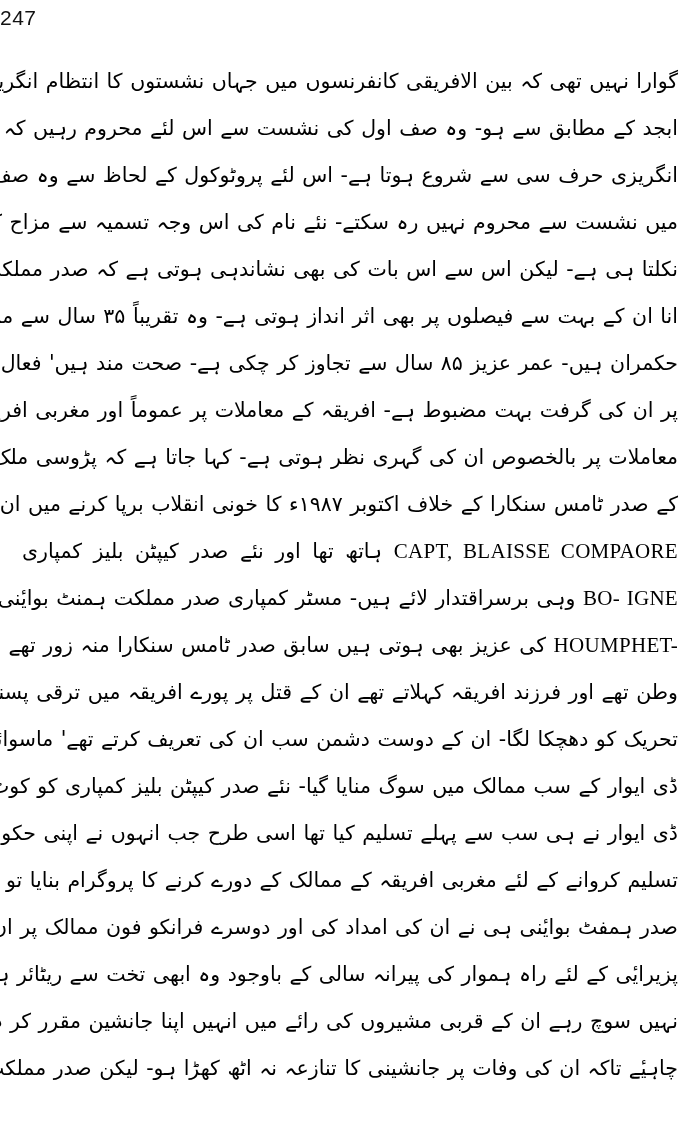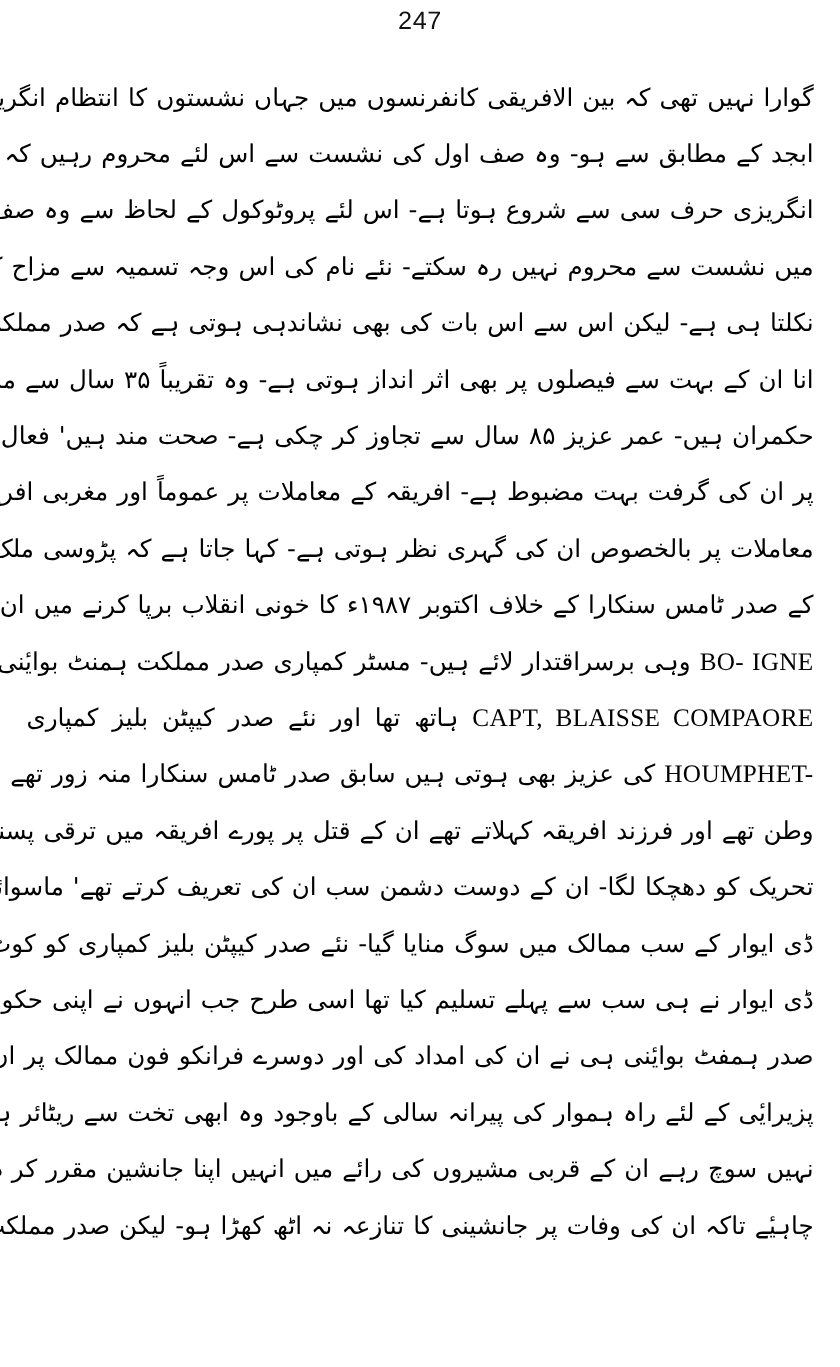--- a/index.html
+++ b/index.html
@@ -13,21 +13,21 @@
     height: 1139px;
     background: #ffffff;
     overflow: hidden;
     font-family: "DejaVu Sans", sans-serif;
   }
   .page-number {
     position: absolute;
     top: 6px;
     left: 0;
     width: 100%;
-    text-align: center;
+    text-align: left;
     font-family: "Liberation Sans", sans-serif;
     font-size: 21px;
     color: #111111;
     letter-spacing: 0.5px;
   }
   .body-text {
     position: absolute;
     top: 58px;
     left: 22px;
     width: 656px;
@@ -64,26 +64,27 @@
     <span class="line">گوارا نہیں تھی کہ بین الافریقی کانفرنسوں میں جہاں نشستوں کا انتظام انگریزی حروف</span>
     <span class="line">ابجد کے مطابق سے ہو- وہ صف اول کی نشست سے اس لئے محروم رہیں کہ ان کے</span>
     <span class="line">انگریزی حرف سی سے شروع ہوتا ہے- اس لئے پروٹوکول کے لحاظ سے وہ صف اول</span>
     <span class="line">میں نشست سے محروم نہیں رہ سکتے- نئے نام کی اس وجہ تسمیہ سے مزاح کا پہلو تو</span>
     <span class="line">نکلتا ہی ہے- لیکن اس سے اس بات کی بھی نشاندہی ہوتی ہے کہ صدر مملکت کی ذاتی</span>
     <span class="line">انا ان کے بہت سے فیصلوں پر بھی اثر انداز ہوتی ہے- وہ تقریباً ۳۵ سال سے ملک پر</span>
     <span class="line">حکمران ہیں- عمر عزیز ۸۵ سال سے تجاوز کر چکی ہے- صحت مند ہیں' فعال ہیں' ملک</span>
     <span class="line">پر ان کی گرفت بہت مضبوط ہے- افریقہ کے معاملات پر عموماً اور مغربی افریقہ کے</span>
     <span class="line">معاملات پر بالخصوص ان کی گہری نظر ہوتی ہے- کہا جاتا ہے کہ پڑوسی ملک برکینافاسو</span>
     <span class="line">کے صدر ٹامس سنکارا کے خلاف اکتوبر ۱۹۸۷ء کا خونی انقلاب برپا کرنے میں ان کا</span>
+    <span class="line"><span class="ltr-run">CAPT, BLAISSE COMPAORE</span> <span>ہاتھ تھا اور نئے صدر کیپٹن بلیز کمپاری</span></span>
     <span class="line"><span class="ltr-run">BO- IGNE</span> <span>وہی برسراقتدار لائے ہیں- مسٹر کمپاری صدر مملکت ہمنٹ بوایٔنی</span></span>
-    <span class="line"><span class="ltr-run">CAPT, BLAISSE COMPAORE</span> <span>ہاتھ تھا اور نئے صدر کیپٹن بلیز کمپاری</span></span>
     <span class="line"><span class="ltr-run">HOUMPHET-</span> <span>کی عزیز بھی ہوتی ہیں سابق صدر ٹامس سنکارا منہ زور تھے محب</span></span>
     <span class="line">وطن تھے اور فرزند افریقہ کہلاتے تھے ان کے قتل پر پورے افریقہ میں ترقی پسند</span>
     <span class="line">تحریک کو دھچکا لگا- ان کے دوست دشمن سب ان کی تعریف کرتے تھے' ماسوائے کوٹ</span>
     <span class="line">ڈی ایوار کے سب ممالک میں سوگ منایا گیا- نئے صدر کیپٹن بلیز کمپاری کو کوٹ</span>
     <span class="line">ڈی ایوار نے ہی سب سے پہلے تسلیم کیا تھا اسی طرح جب انہوں نے اپنی حکومت کو</span>
+    <span class="line">تسلیم کروانے کے لئے مغربی افریقہ کے ممالک کے دورے کرنے کا پروگرام بنایا تو</span>
     <span class="line">صدر ہمفٹ بوایٔنی ہی نے ان کی امداد کی اور دوسرے فرانکو فون ممالک پر ان کی</span>
     <span class="line">پزیرایٔی کے لئے راہ ہموار کی پیرانہ سالی کے باوجود وہ ابھی تخت سے ریٹائر ہونے کے</span>
     <span class="line">نہیں سوچ رہے ان کے قربی مشیروں کی رائے میں انہیں اپنا جانشین مقرر کر دینا</span>
     <span class="line">چاہیٔے تاکہ ان کی وفات پر جانشینی کا تنازعہ نہ اٹھ کھڑا ہو- لیکن صدر مملکت ٹال</span>
   </div>
 
 </div>
 
 </body></html>

